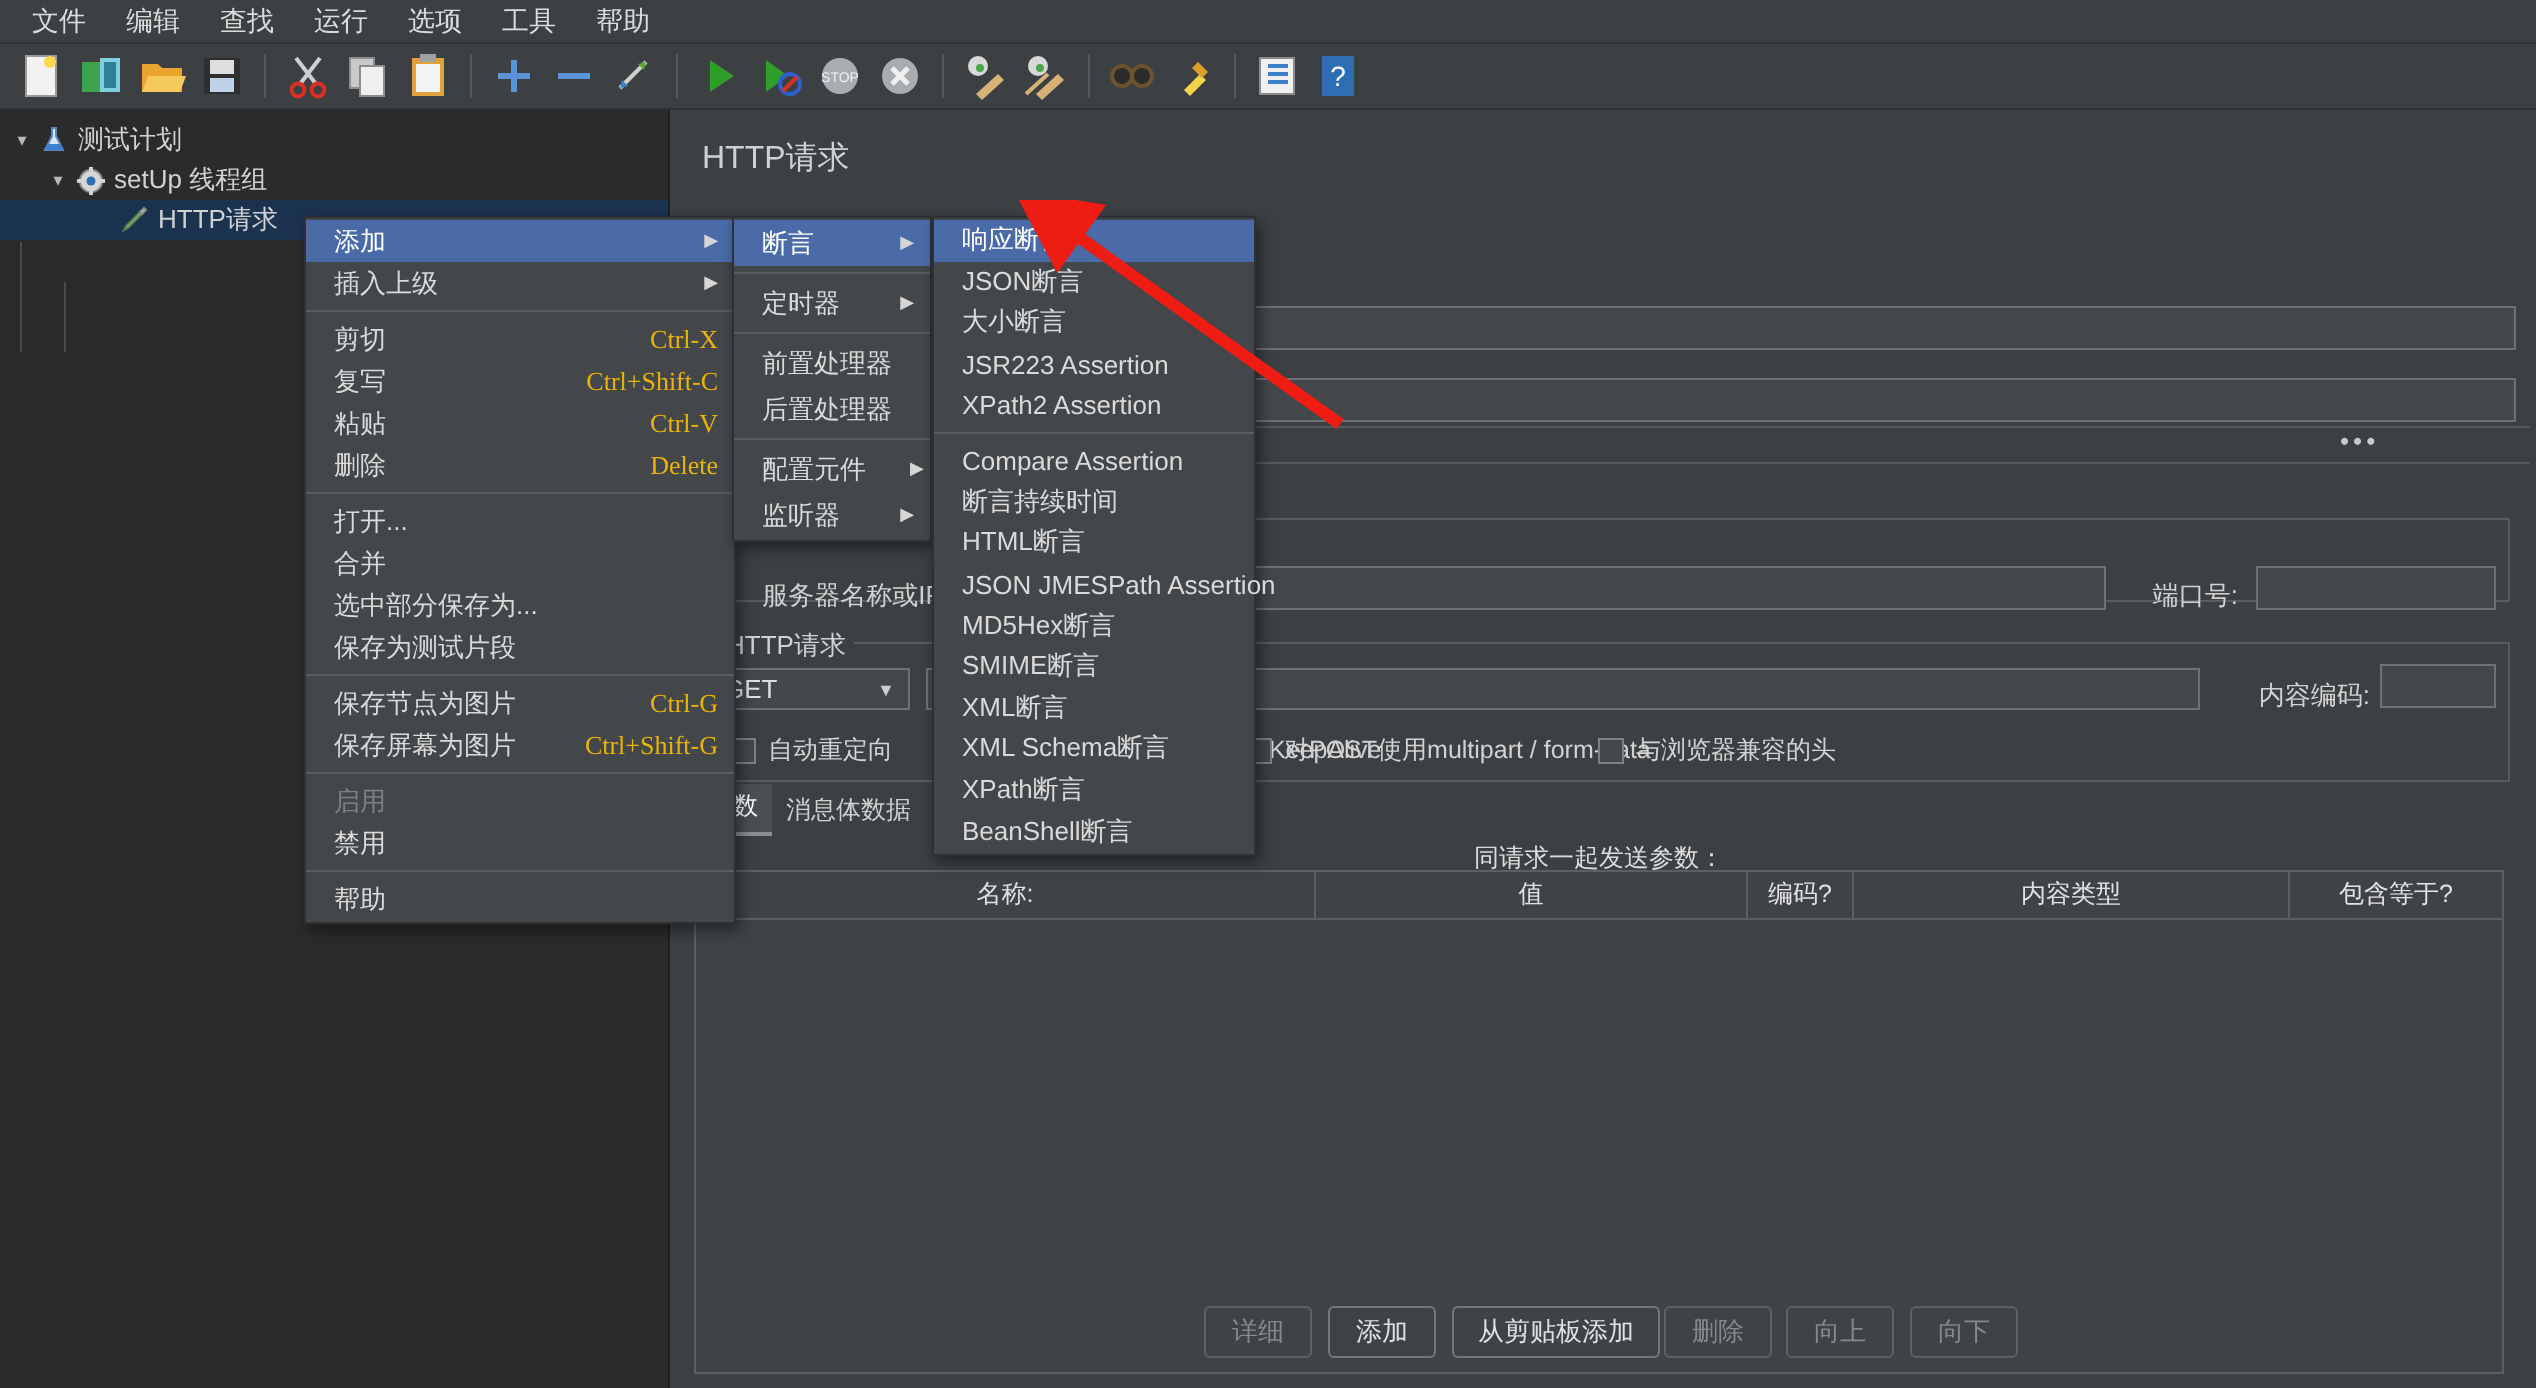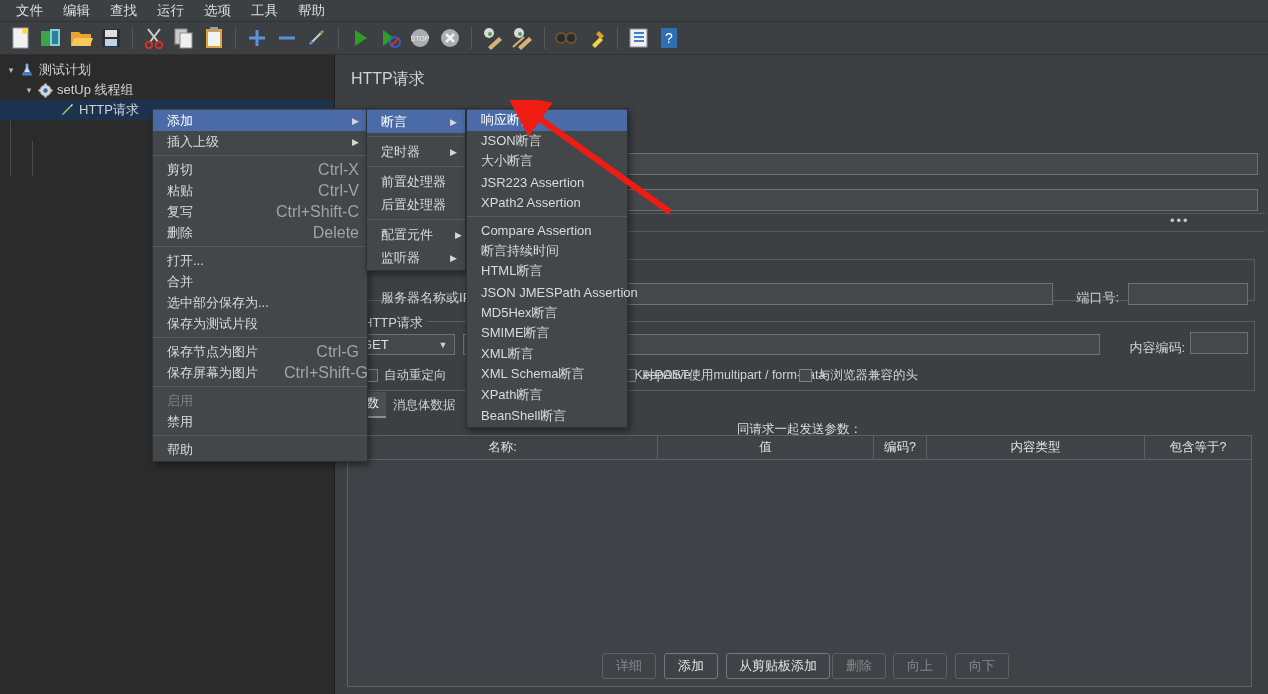--- a/index.html
+++ b/index.html
@@ -73,21 +73,21 @@
        color:#e0e0e0;font-size:13px;display:flex;align-items:center;justify-content:center;
        box-sizing:border-box;cursor:default;}
   .btn.dis{color:#85898c;border-color:#5d6164;}
   
   .menu{position:absolute;background:#43474a;border:1px solid #2e3133;box-shadow:2px 3px 7px rgba(0,0,0,.45);
         padding:1px 0;box-sizing:border-box;z-index:50;}
   .mrow{height:21px;display:flex;align-items:center;position:relative;font-size:13px;color:#dadada;
         padding:0 8px 0 14px;white-space:nowrap;cursor:default;box-sizing:border-box;}
   .mrow.hl{background:#4a6ba8;color:#ffffff;}
   .mrow.disabled{color:#7d8184;}
-  .mrow .acc{margin-left:auto;padding-left:26px;font-size:16px;color:#a3a3a3;}
+  .mrow .acc{margin-left:auto;padding-left:26px;font-size:13px;color:#eab308;font-family:Liberation Serif, serif;}
   .mrow .sub{margin-left:auto;padding-left:22px;font-size:9px;color:#d6d6d6;}
   .msep{height:1px;background:#585c5f;margin:3px 0;}
   
   #arrow{position:absolute;left:460px;top:100px;width:260px;height:130px;z-index:80;pointer-events:none;}
 </style>
 </head>
 <body>
 
 <div id="menubar">
     <span class="mi">文件</span>
@@ -365,26 +365,26 @@
     <div class="mrow" style="height: 21px;">
       <span>插入上级</span>
       <span class="sub">▶</span>
     </div>
     <div class="msep"></div>
     <div class="mrow" style="height: 21px;">
       <span>剪切</span>
       <span class="acc">Ctrl-X</span>
     </div>
     <div class="mrow" style="height: 21px;">
+      <span>复写</span>
+      <span class="acc">Ctrl+Shift-C</span>
+    </div>
+    <div class="mrow" style="height: 21px;">
       <span>粘贴</span>
       <span class="acc">Ctrl-V</span>
-    </div>
-    <div class="mrow" style="height: 21px;">
-      <span>复写</span>
-      <span class="acc">Ctrl+Shift-C</span>
     </div>
     <div class="mrow" style="height: 21px;">
       <span>删除</span>
       <span class="acc">Delete</span>
     </div>
     <div class="msep"></div>
     <div class="mrow" style="height: 21px;">
       <span>打开...</span>
     </div>
     <div class="mrow" style="height: 21px;">

